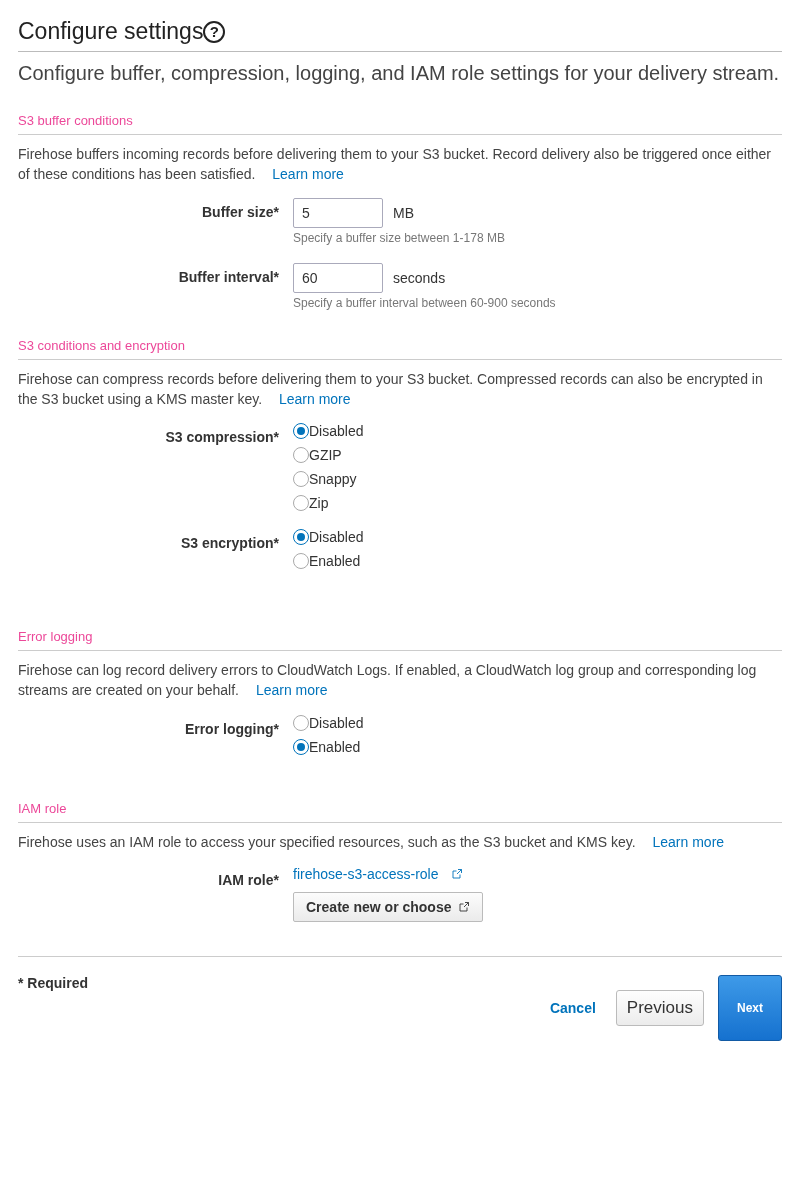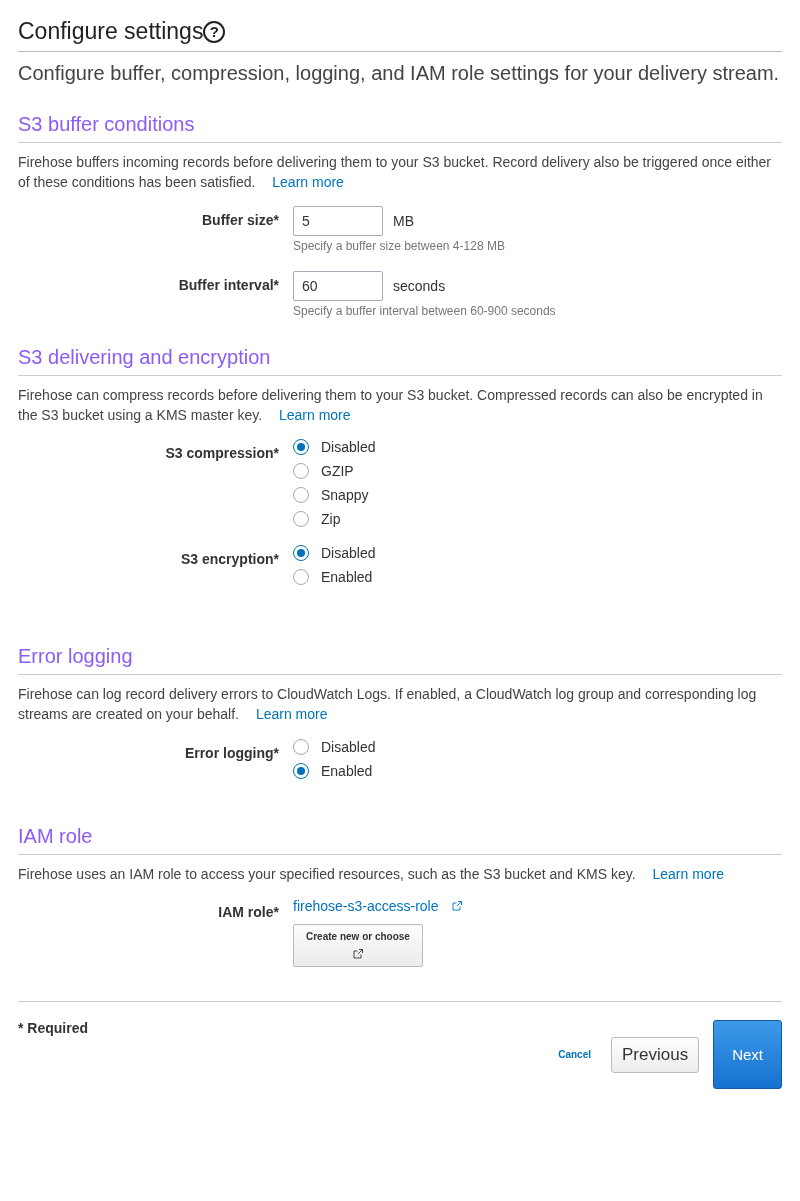--- a/index.html
+++ b/index.html
@@ -17,23 +17,23 @@
     font-weight: 400;
     color: #222;
     margin: 0 0 6px 0;
     display: flex;
     align-items: center;
     justify-content: flex-start;
   }
   .header-hr { border: 0; border-top: 1px solid #bbb; margin: 0 0 10px 0; }
   .subtext { font-size: 20px; color: #444; margin-bottom: 28px; }
   h2 {
-    font-size: 20px;
+    font-size: 13px;
     font-weight: 400;
-    color: #8b5cf6;
+    color: #ec4899;
     margin: 28px 0 6px 0;
   }
   .section-hr { border: 0; border-top: 1px solid #ccc; margin: 0 0 10px 0; }
   .section-desc { font-size: 14px; color: #444; margin-bottom: 14px; line-height: 1.4; }
   a.learn { color: #0073bb; text-decoration: none; padding-left: 13px; }
 
   .field-row {
     display: flex;
     align-items: flex-start;
     margin: 6px 0 18px 0;
@@ -55,21 +55,21 @@
     padding: 4px 8px;
     font-size: 14px;
     border: 1px solid #aab;
     border-radius: 2px;
     color: #333;
   }
   .unit { color: #333; font-size: 14px; }
   .hint { font-size: 12px; color: #777; margin-top: 3px; }
 
   .radio-stack { display: flex; flex-direction: column; gap: 8px; }
-  .radio-item { display: flex; align-items: flex-start; gap: 12px; font-size: 14px; }
+  .radio-item { display: flex; align-items: flex-start; gap: 0; font-size: 14px; }
   .radio {
     width: 16px; height: 16px;
     border: 1.5px solid #aaa;
     border-radius: 50%;
     display: inline-flex;
     align-items: center;
     justify-content: center;
     flex-shrink: 0;
   }
   .radio.checked { border-color: #0073bb; }
@@ -79,55 +79,54 @@
     background: #0073bb;
     border-radius: 50%;
   }
   .iam-link { color:#0073bb; text-decoration:none; display:inline-flex; align-items:center; gap:12px; }
 
   .btn-secondary {
     display: inline-flex;
     align-items: center;
     gap: 6px;
     padding: 6px 12px;
-    font-size: 10px;
+    font-size: 14px;
     font-weight: bold;
     background: linear-gradient(#fcfcfc, #ebebeb);
     border: 1px solid #bbb;
     border-radius: 2px;
     cursor: pointer;
     color: #333;
-    flex-direction: column;
   }
   .external-icon {
     width: 12px; height: 12px;
     stroke: currentColor;
     fill: none;
     stroke-width: 1.8;
   }
 
   .footer-hr { border:0; border-top:1px solid #ccc; margin: 34px 0 18px 0; }
   .footer-row { display:flex; align-items:flex-start; }
   .footer-row .req { font-weight: bold; font-size: 14px; }
   .footer-row .spacer { flex:1; }
   .footer-actions { display:flex; align-items:center; gap: 14px; }
-  .btn-cancel { color:#0073bb; background:none; border:none; font-size:10px; font-weight:bold; cursor:pointer; }
+  .btn-cancel { color:#0073bb; background:none; border:none; font-size:14px; font-weight:bold; cursor:pointer; }
   .btn-prev {
     padding: 7px 10px;
     font-size: 17px;
     background: linear-gradient(#fefefe, #ececec);
     border: 1px solid #bbb;
     border-radius: 3px;
     cursor: pointer;
     color:#333;
   }
   .btn-next {
     padding: 25px 18px;
-    font-size: 15px;
-    font-weight: normal;
+    font-size: 12px;
+    font-weight: bold;
     color: #fff;
     background: linear-gradient(#3e9ae8, #1571cf);
     border: 1px solid #125aa4;
     border-radius: 3px;
     cursor: pointer;
   }
   .help-icon {
     width: 22px; height: 22px;
     border:2.5px solid #222;
     border-radius:50%;
@@ -156,36 +155,36 @@
   <span>Firehose buffers incoming records before delivering them to your S3 bucket. Record delivery also be triggered once either of these conditions has been satisfied. </span><a href="#" class="learn">Learn more</a>
 </div>
 
 <div class="field-row">
   <div class="field-label">Buffer size*</div>
   <div class="field-control">
     <div class="inline-ctl">
       <input type="text" value="5" style="">
       <span class="unit">MB</span>
     </div>
-    <div class="hint">Specify a buffer size between 4-128 MB</div>
+    <div class="hint">Specify a buffer size between 1-178 MB</div>
   </div>
 </div>
 
 <div class="field-row">
   <div class="field-label">Buffer interval*</div>
   <div class="field-control">
     <div class="inline-ctl">
       <input type="text" value="60" style="">
       <span class="unit">seconds</span>
     </div>
     <div class="hint">Specify a buffer interval between 60-900 seconds</div>
   </div>
 </div>
 
-<h2>S3 delivering and encryption</h2>
+<h2>S3 conditions and encryption</h2>
 <hr class="section-hr">
 <div class="section-desc">
   <span>Firehose can compress records before delivering them to your S3 bucket. Compressed records can also be encrypted in the S3 bucket using a KMS master key. </span><a href="#" class="learn">Learn more</a>
 </div>
 
 <div class="field-row">
   <div class="field-label">S3 compression*</div>
   <div class="field-control">
     <div class="radio-stack" id="comp-stack">
         <div class="radio-item">

